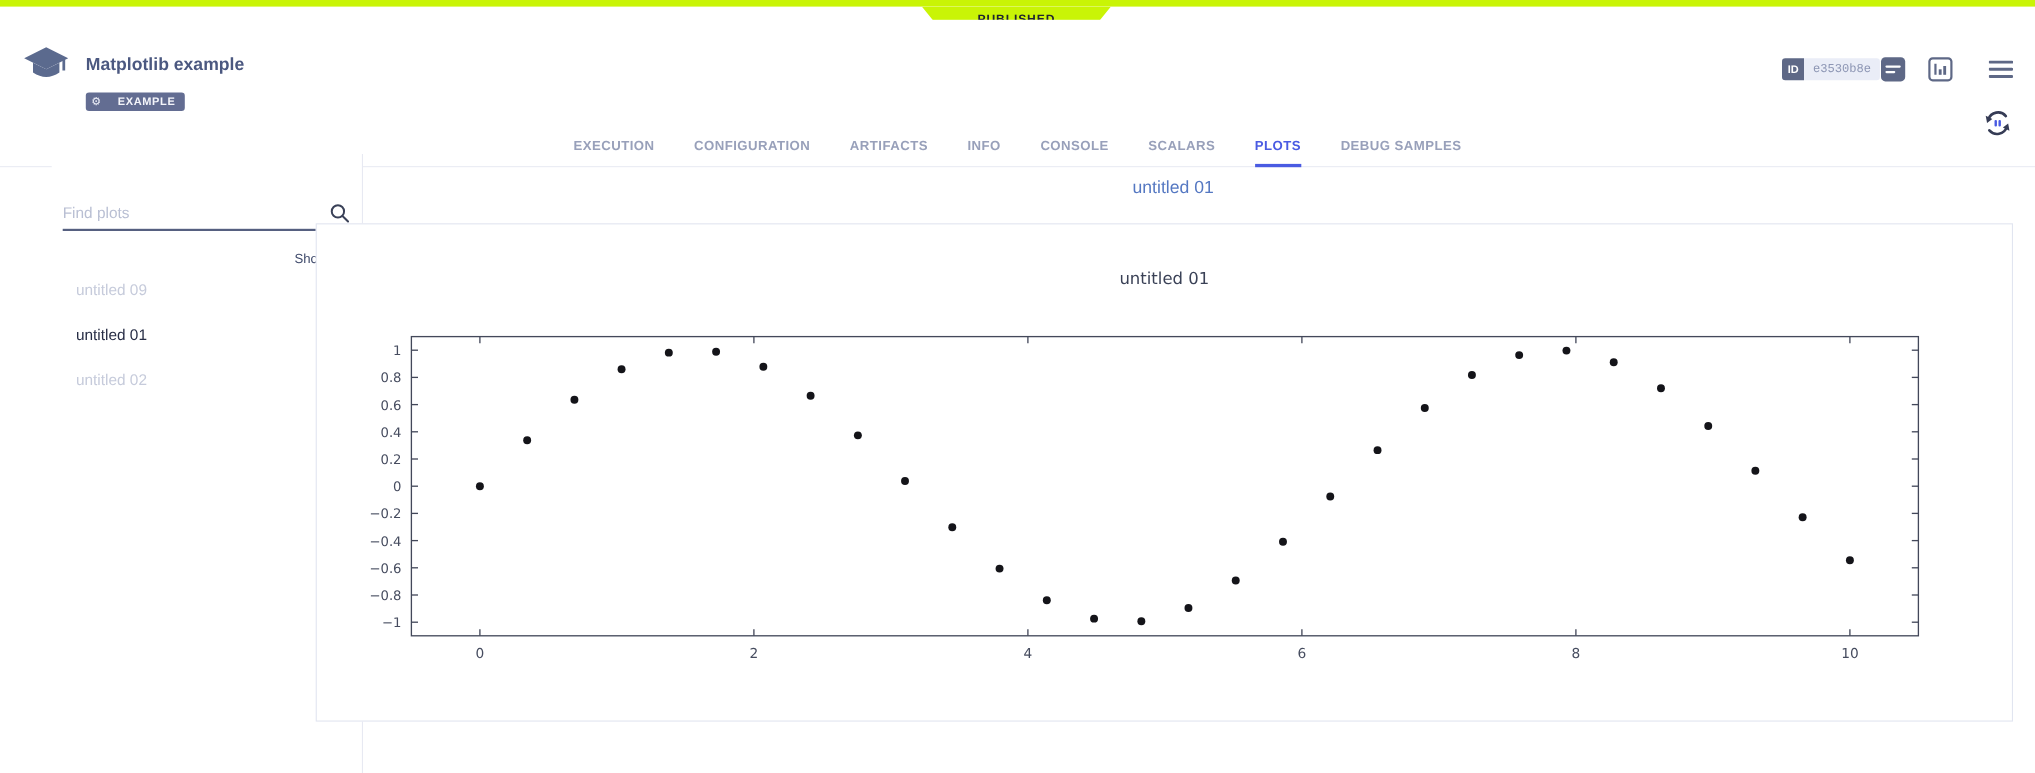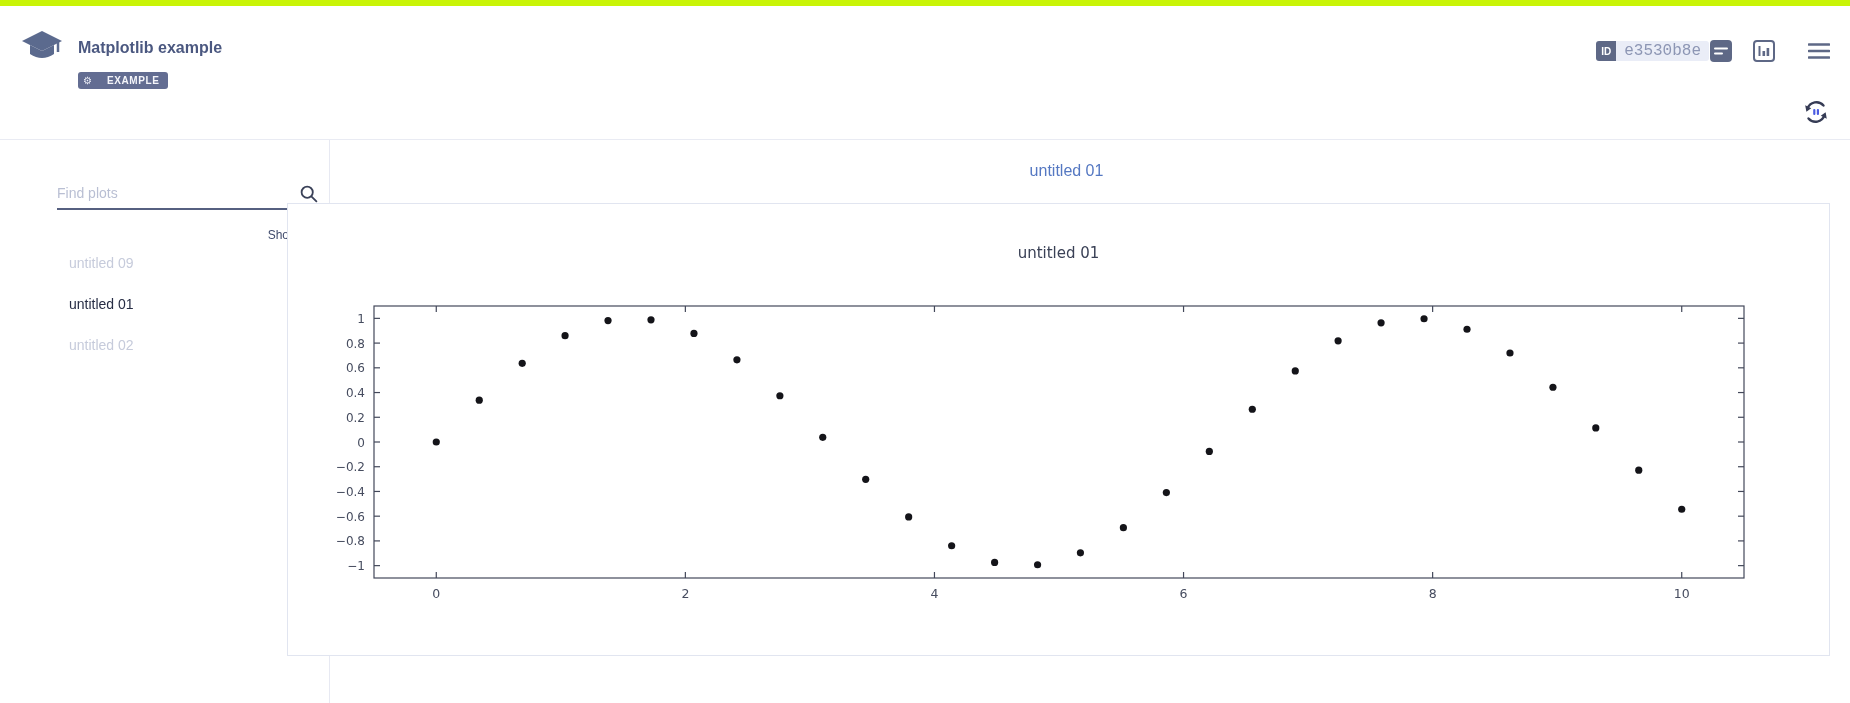--- a/index.html
+++ b/index.html
@@ -8,33 +8,33 @@
   .app { position:relative; width:1850px; height:703px; background:#fff; overflow:hidden; }
 
   
   .topbar { position:absolute; left:0; top:0; width:1850px; height:6px; background:#c9f406; }
   .ribbon { position:absolute; left:838px; top:6px; width:172px; height:27px; background:#c9f406;
             clip-path:polygon(0 0, 100% 0, calc(100% - 22px) 100%, 22px 100%);
             display:flex; align-items:center; justify-content:center; }
   .ribbon span { font-size:11px; font-weight:700; letter-spacing:.8px; color:#20242f; padding-bottom:3px; }
 
   
-  .header { position:absolute; left:0; top:6px; width:1850px; height:134px; background:#fff; border-bottom:1px solid #e9ebf3; }
+  .header { position:absolute; left:0; top:18px; width:1850px; height:134px; background:#fff; border-bottom:1px solid #e9ebf3; }
   .logo { position:absolute; left:20px; top:24px; }
   .exp-title { position:absolute; left:78px; top:33px; font-size:16px; font-weight:700; color:#4b5880; }
   .exp-badge { position:absolute; left:78px; top:66px; height:17px; background:#636d92; border-radius:3px;
                display:inline-flex; align-items:center; padding:0 8px 0 5px; gap:4px; }
   .exp-badge .gear { color:#eceef7; font-size:10px; line-height:1; }
   .exp-badge .txt { color:#f4f5fa; font-size:10px; font-weight:700; letter-spacing:.6px;padding-left:11px; }
 
   .header-right { position:absolute; right:18px; top:33px; display:flex; align-items:center; }
   .id-chip { display:flex; align-items:stretch; height:20px; }
   .id-chip .id-key { background:#5e6886; color:#fff; font-size:10px; font-weight:700; border-radius:3px 0 0 3px;
                      display:flex; align-items:center; padding:0 5px; }
-  .id-chip .id-val { background:#eaedf7; color:#8d96b4; font-family:"Liberation Mono", monospace; font-size:16px;
+  .id-chip .id-val { background:#eaedf7; color:#8d96b4; font-family:"Liberation Mono", monospace; font-size:11px;
                      border-radius:0 3px 3px 0; display:flex; align-items:center; padding:0 8px; }
   .hicon { margin-right:19px; display:flex; align-items:center; cursor:pointer; }
   .burger { margin-left:13px; margin-right:2px; }
 
   
   .tabs { position:absolute; left:0; top:107px; width:1850px; display:flex; justify-content:center; gap:36px; }
   .tab { font-size:12px; font-weight:600; letter-spacing:.4px; color:#98a0ba; line-height:14px;
          padding-bottom:10px; cursor:pointer; white-space:nowrap; }
   .tab.active { color:#4a5be2; border-bottom:3px solid #4a5be2; }
   .refresh { position:absolute; right:20px; top:98px; width:28px; height:28px; cursor:pointer; }
@@ -105,20 +105,30 @@
           <rect x="14.6" y="9" width="2.6" height="8" fill="#5e6886"></rect>
         </svg>
       </div>
       <div class="hicon burger">
         <svg width="22" height="18" viewBox="0 0 22 18">
           <path d="M1 2.5 H21 M1 9 H21 M1 15.5 H21" stroke="#5e6886" stroke-width="2.6" stroke-linecap="round"></path>
         </svg>
       </div>
     </div>
 
+    <div class="tabs">
+      <div class="tab">EXECUTION</div>
+      <div class="tab">CONFIGURATION</div>
+      <div class="tab">ARTIFACTS</div>
+      <div class="tab">INFO</div>
+      <div class="tab">CONSOLE</div>
+      <div class="tab">SCALARS</div>
+      <div class="tab active">PLOTS</div>
+      <div class="tab">DEBUG SAMPLES</div>
+    </div>
   </div>
 
   <div class="refresh">
     <svg width="28" height="28" viewBox="0 0 28 28">
       <path d="M21.5 7.5 A 9.3 9.3 0 0 0 5.6 10.6" fill="none" stroke="#363c55" stroke-width="2.4" stroke-linecap="round"></path>
       <polygon points="3.2,7.2 9.2,10.2 4.4,13.8" fill="#363c55"></polygon>
       <path d="M6.5 20.5 A 9.3 9.3 0 0 0 22.4 17.4" fill="none" stroke="#363c55" stroke-width="2.4" stroke-linecap="round"></path>
       <polygon points="24.8,20.8 18.8,17.8 23.6,14.2" fill="#363c55"></polygon>
       <rect x="11.2" y="11" width="2.2" height="6" rx="1" fill="#4a5be2"></rect>
       <rect x="14.8" y="11" width="2.2" height="6" rx="1" fill="#4a5be2"></rect>

